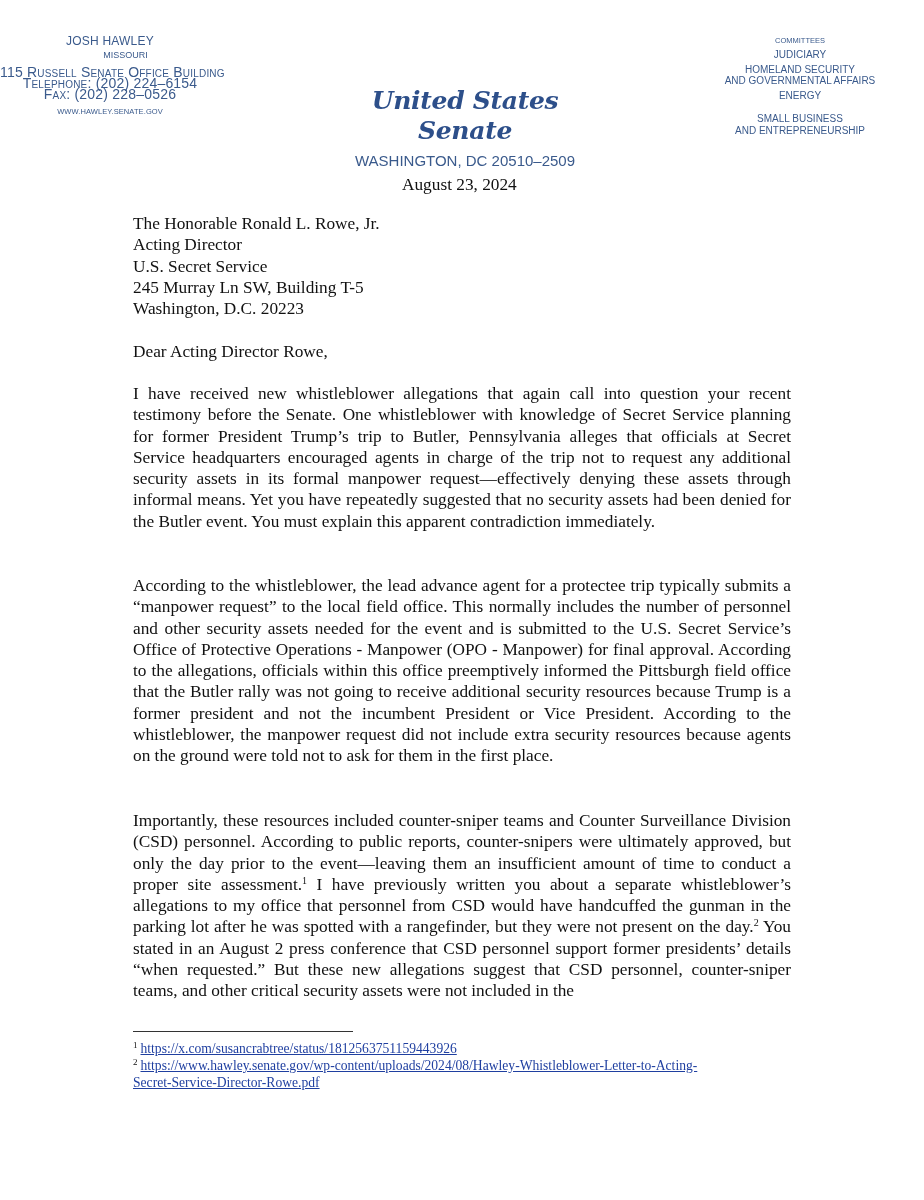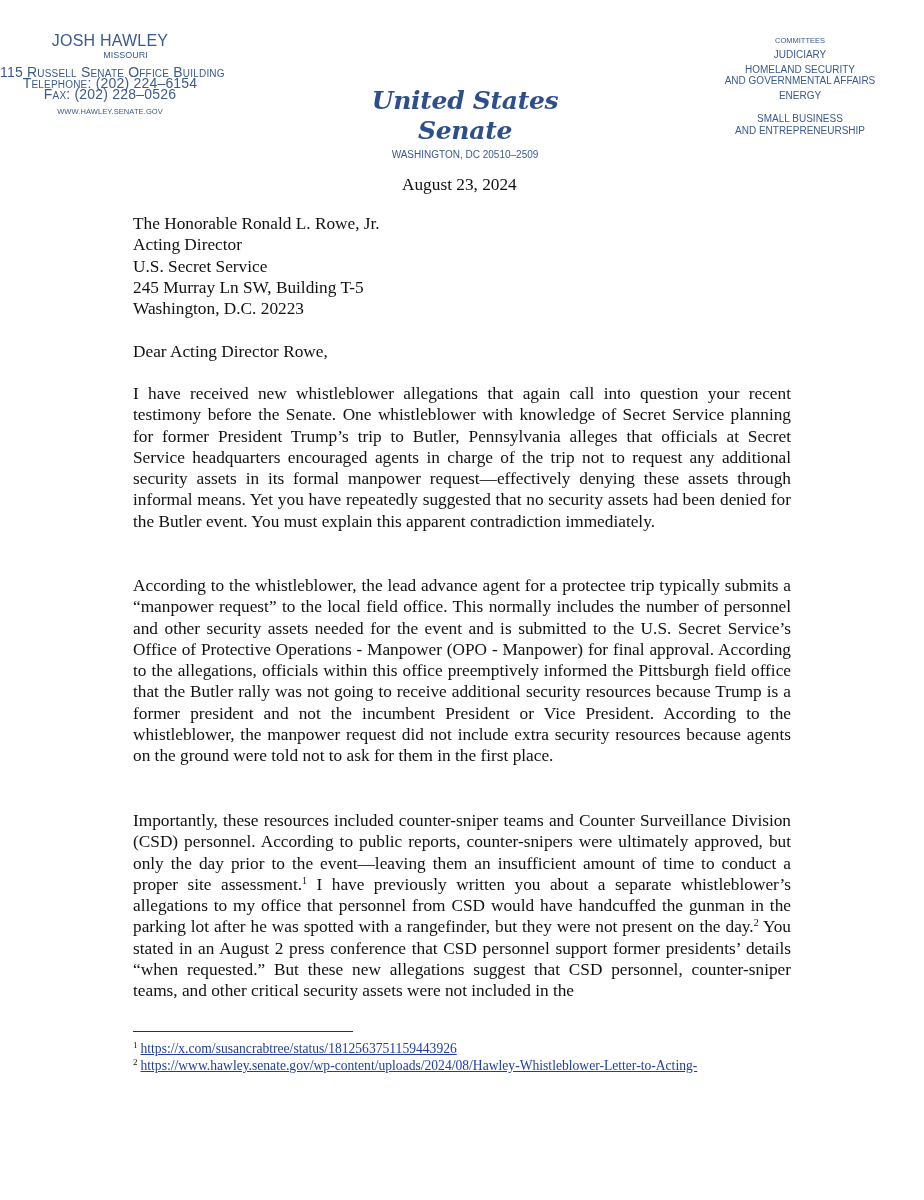--- a/index.html
+++ b/index.html
@@ -1,26 +1,26 @@
 <!DOCTYPE html>
 <html><head>
 <meta charset="utf-8">
 <style>
   html, body { margin: 0; padding: 0; background: #ffffff; }
   body { width: 924px; height: 1200px; position: relative; overflow: hidden; }
   .letterhead { position: absolute; top: 0; left: 0; width: 924px; height: 150px; color: #3a5a8c; font-family: "Liberation Sans", sans-serif; }
   .lh-left { position: absolute; left: 0; top: 34px; width: 220px; text-align: center; }
-  .lh-name { font-size: 16px; letter-spacing: 0.2px; line-height: 14px; }
+  .lh-name { font-size: 12px; letter-spacing: 0.2px; line-height: 14px; }
   .lh-state { font-size: 9px; line-height: 12px; margin-top: 1px; padding-left: 31px; }
   .lh-addr { font-size: 14px; line-height: 11px; margin-top: 6px; font-variant: small-caps; letter-spacing: 0.2px; text-align: center; }
   .lh-addr div { white-space: nowrap; }
   .lh-web { font-size: 7.5px; line-height: 10px; margin-top: 7px; letter-spacing: 0.1px; }
   .lh-center { position: absolute; left: 330px; top: 86px; width: 270px; text-align: center; }
   .lh-senate { font-family: "DejaVu Serif", serif; font-weight: bold; font-size: 25px; color: #2d4f8a; line-height: 30px; letter-spacing: -0.3px; font-style: italic; }
-  .lh-city { font-size: 10px; line-height: 13px; margin-top: 2px; color: #3a5a8c; }
+  .lh-city { font-size: 15px; line-height: 13px; margin-top: 8px; color: #3a5a8c; }
   .lh-right { position: absolute; left: 700px; top: 36px; width: 200px; text-align: center; }
   .lh-comm-head { font-size: 7.5px; line-height: 10px; }
   .lh-comm { font-size: 10px; line-height: 11.5px; margin-top: 3px; }
   .lh-comm div { white-space: nowrap; }
 
   .doc { position: absolute; left: 133px; top: 0; width: 658px; font-family: "Liberation Serif", serif; color: #111; font-size: 17.3px; line-height: 21.3px; }
   .date { position: absolute; left: 269px; top: 174px; white-space: nowrap; }
   .recipient { position: absolute; left: 0; top: 213px; }
   .recipient div { white-space: nowrap; }
   .salutation { position: absolute; left: 0; top: 341px; white-space: nowrap; }
@@ -87,14 +87,17 @@
 
   <div class="fn-rule"></div>
 
   <div class="footnotes">
     <div class="fn">
       <sup>1</sup><a>https://x.com/susancrabtree/status/1812563751159443926</a>
     </div>
     <div class="fn">
       <sup>2</sup><a>https://www.hawley.senate.gov/wp-content/uploads/2024/08/Hawley-Whistleblower-Letter-to-Acting-</a>
     </div>
+    <div class="fn">
+      <a>Secret-Service-Director-Rowe.pdf</a>
+    </div>
   </div>
 </div>
 
 </body></html>

